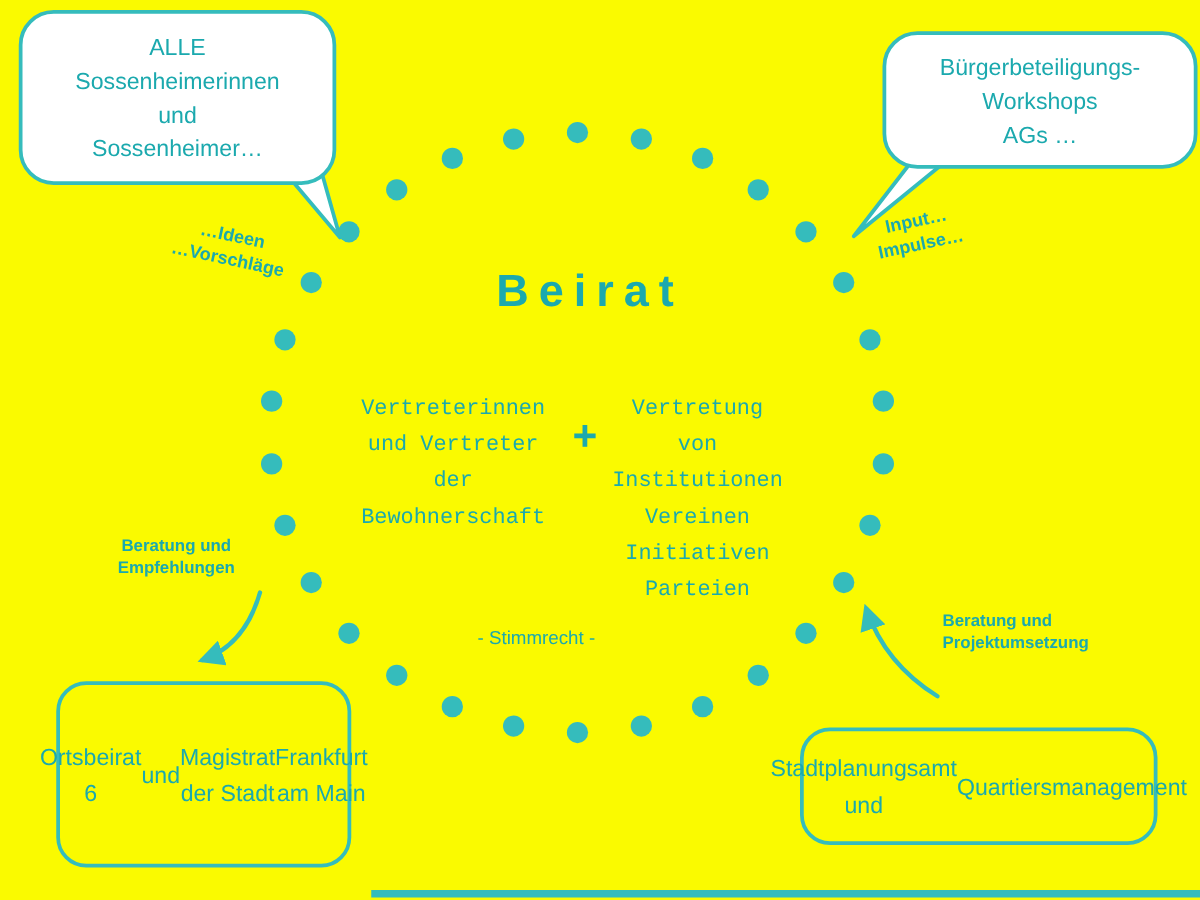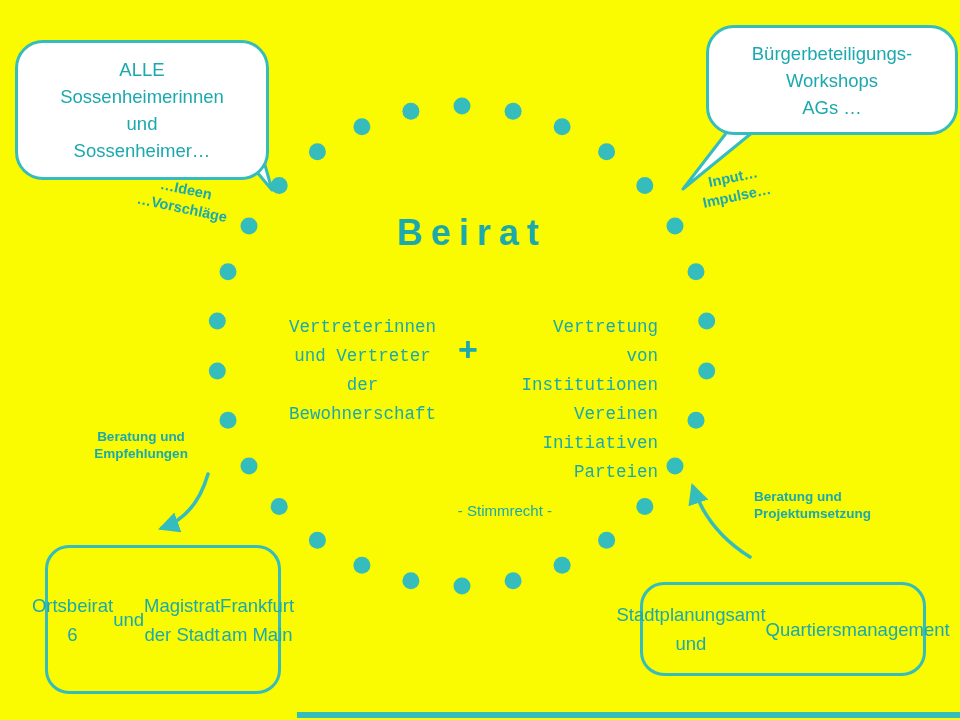--- a/index.html
+++ b/index.html
@@ -21,21 +21,21 @@
   }
   .bubble .line{font-size:18.5px;line-height:27px;}
   .plainbox .line{font-size:18.5px;line-height:29px;}
   .center-title{
     position:absolute;left:332px;top:212px;width:280px;text-align:center;
     font-size:36px;font-weight:bold;letter-spacing:8px;color:#1BA9AE;
   }
   .col{position:absolute;text-align:center;color:#1BA9AE;font-size:17.5px;line-height:29px;font-family:Liberation Mono, monospace;}
   .plus{position:absolute;left:448px;top:330px;width:40px;text-align:center;
     font-size:34px;font-weight:bold;color:#1BA9AE;}
-  .stimmrecht{position:absolute;left:382px;top:502px;width:170px;text-align:right;
+  .stimmrecht{position:absolute;left:382px;top:502px;width:170px;text-align:left;
     color:#1BA9AE;font-size:15px;}
   .tilt-label{position:absolute;color:#1BA9AE;font-weight:bold;font-size:14.5px;
     line-height:19px;text-align:center;z-index:2;}
   .side-note{position:absolute;color:#1BA9AE;font-weight:bold;font-size:13.5px;
     line-height:17px;z-index:2;}
   .bottom-bar{position:absolute;left:297px;top:712px;width:663px;height:6px;background:#35BCBC;}
 </style>
 </head>
 <body>
 
@@ -81,21 +81,21 @@
         <circle cx="279.2" cy="185.4" r="8.5"></circle>
         <circle cx="317.4" cy="151.8" r="8.5"></circle>
         <circle cx="361.9" cy="126.7" r="8.5"></circle>
         <circle cx="410.9" cy="111.2" r="8.5"></circle>
       </g>
 
     <path d="M 208 474 Q 196 516 162 528" fill="none" stroke="#35BCBC" stroke-width="3.5" stroke-linecap="round" marker-end="url(#arrowhead)"></path>
     <path d="M 750 557 Q 708 531 693 487" fill="none" stroke="#35BCBC" stroke-width="3.5" stroke-linecap="round" marker-end="url(#arrowhead)"></path>
   </svg>
 
-  <div class="bubble" style="left:15px;top:8px;width:248px;height:134px;margin-top:32px;">
+  <div class="bubble" style="left:15px;top:8px;width:248px;height:134px;">
     <div class="line">ALLE</div>
     <div class="line">Sossenheimerinnen</div>
     <div class="line">und</div>
     <div class="line">Sossenheimer…</div>
   </div>
 
   <div class="bubble" style="left:706px;top:25px;width:246px;height:104px;">
     <div class="line">Bürgerbeteiligungs-</div>
     <div class="line">Workshops</div>
     <div class="line">AGs …</div>
@@ -114,21 +114,21 @@
 
   <div class="col" style="left:275px;top:313px;width:175px;">
     <div>Vertreterinnen</div>
     <div>und Vertreter</div>
     <div>der</div>
     <div>Bewohnerschaft</div>
   </div>
 
   <div class="plus">+</div>
 
-  <div class="col" style="left:488px;top:313px;width:170px;text-align:right;">
+  <div class="col" style="left:473px;top:313px;width:170px;">
     <div>Vertretung</div>
     <div>von</div>
     <div>Institutionen</div>
     <div>Vereinen</div>
     <div>Initiativen</div>
     <div>Parteien</div>
   </div>
 
   <div class="stimmrecht">- Stimmrecht -</div>
 

